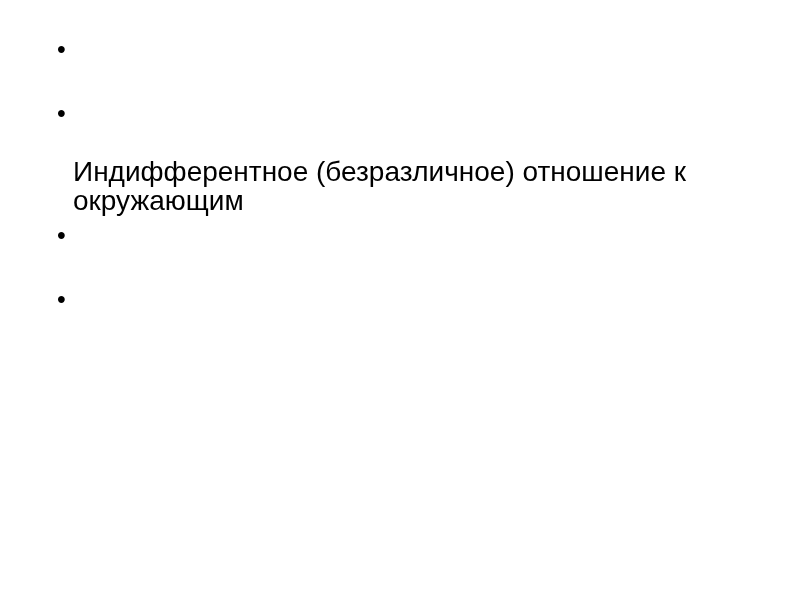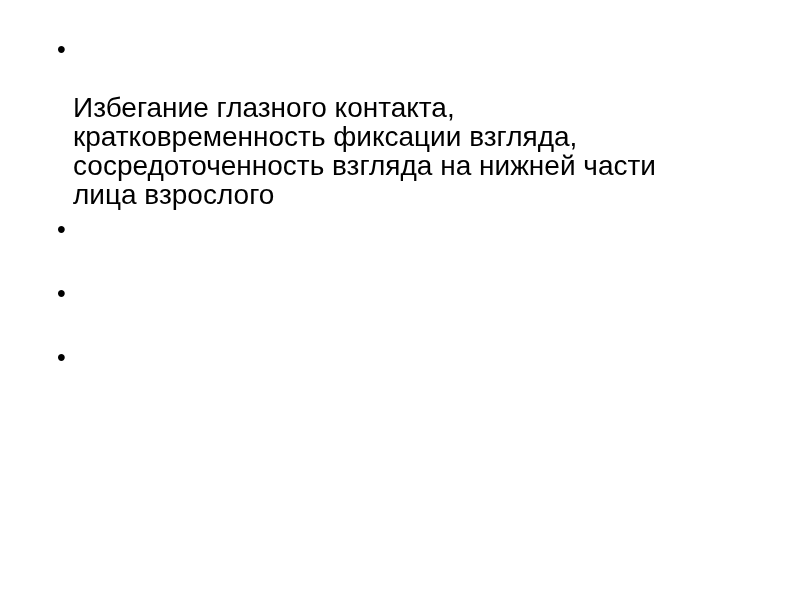--- a/index.html
+++ b/index.html
@@ -50,27 +50,25 @@
     font-size: 28px;
   }
 </style>
 </head>
 <body>
 
 <div class="slide">
   <ul class="bullet-list">
     <li>
       <span class="bullet-marker">•</span>
-      <span class="bullet-text">Избегание глазного контакта,
-кратковременность фиксации взгляда,
-сосредоточенность взгляда на нижней части
-лица взрослого</span>
     </li>
     <li>
       <span class="bullet-marker">•</span>
+      <span class="bullet-text">Индифферентное (безразличное) отношение к
+окружающим</span>
     </li>
     <li>
       <span class="bullet-marker">•</span>
     </li>
     <li>
       <span class="bullet-marker">•</span>
       
     </li>
 
   </ul>

